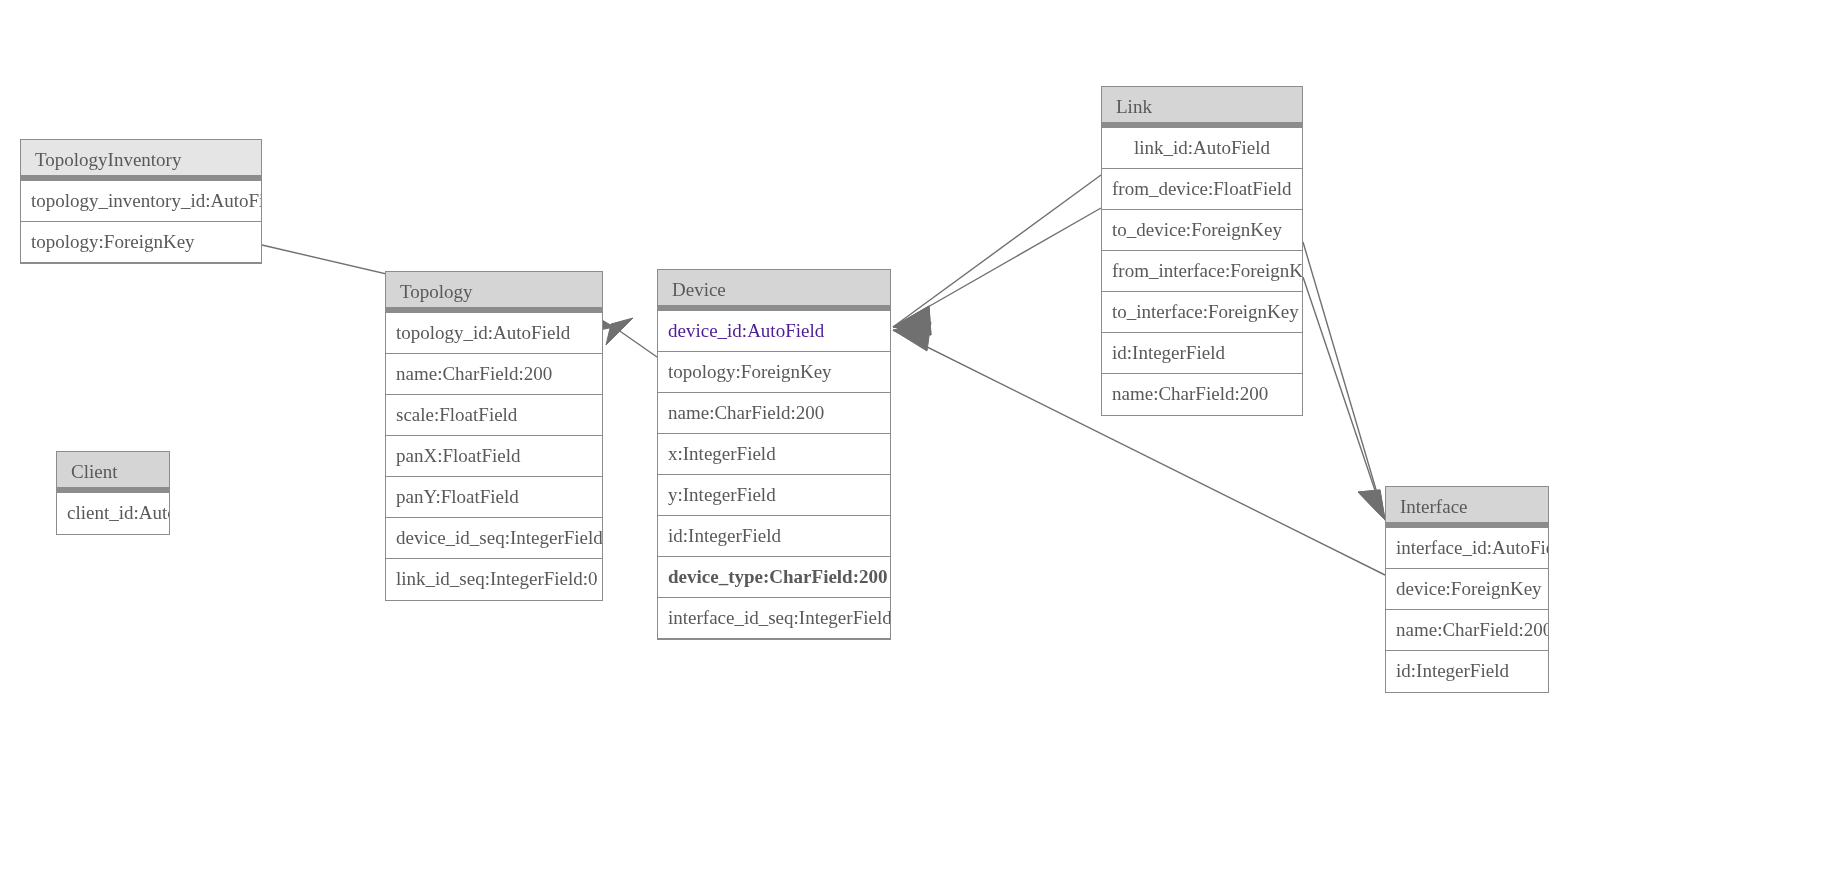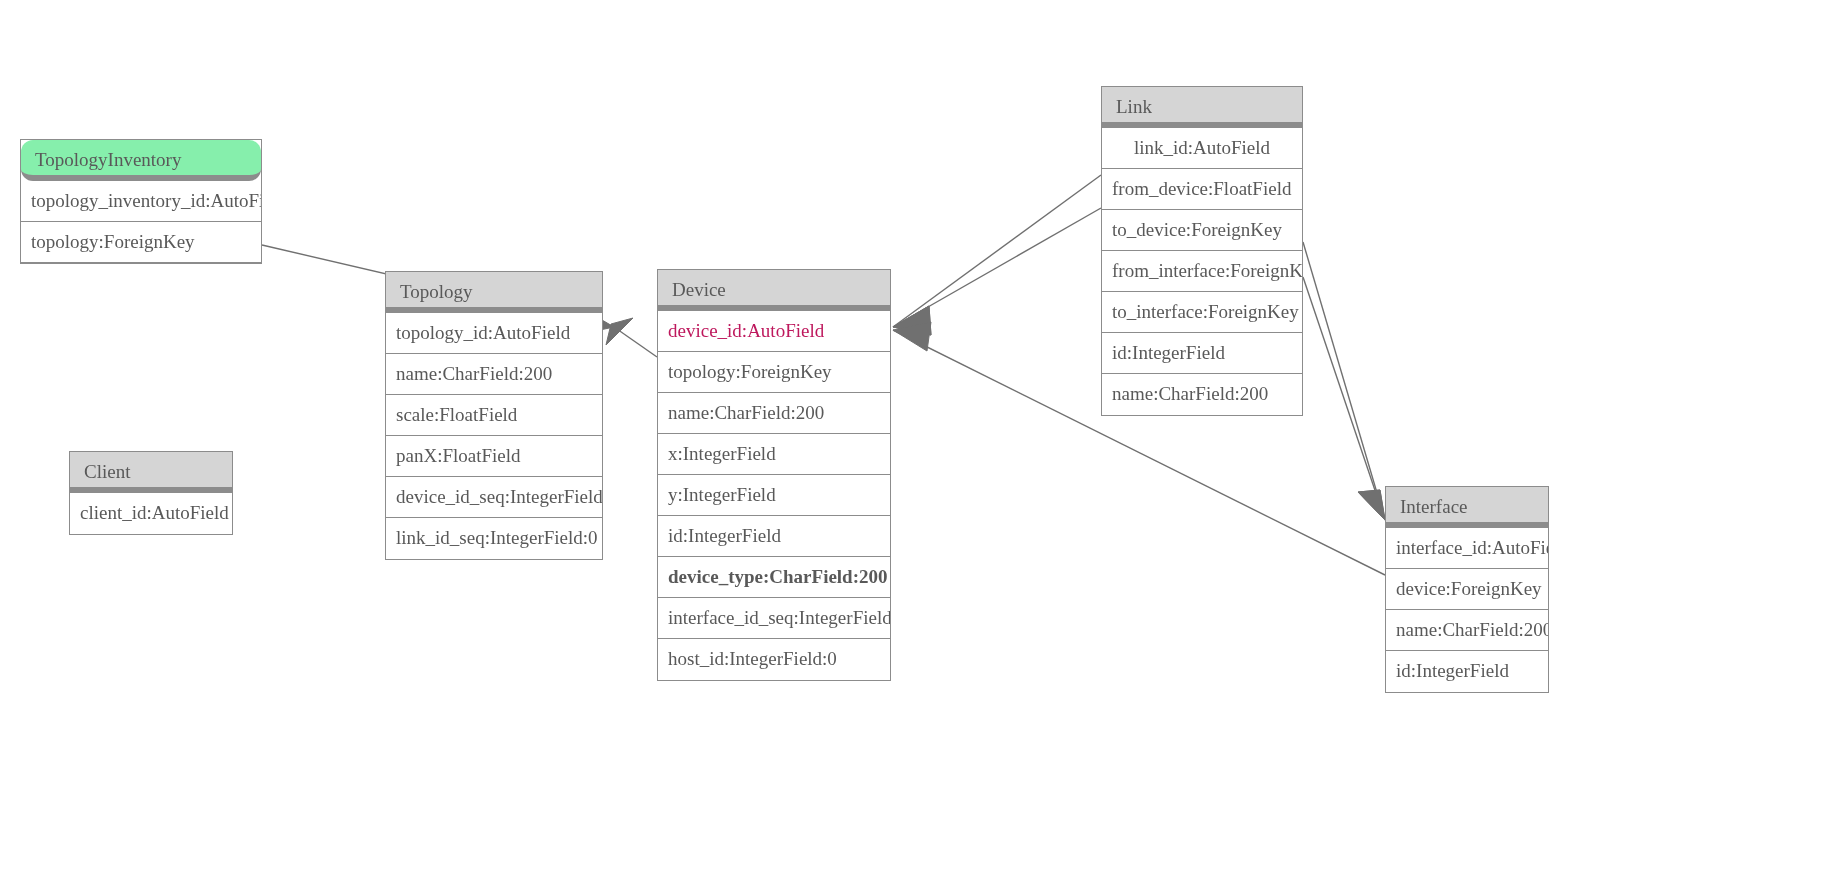--- a/index.html
+++ b/index.html
@@ -89,48 +89,48 @@
         <path d="M 1385,520 L 1358,492 L 1380,490 Z" fill="#707070" stroke="#707070" stroke-width="1"></path>
       </g>
       <g>
         <path d="M 1303,277 L 1385,520" stroke="#707070" stroke-width="1.4" fill="none"></path>
         <path d="M 1385,520 L 1358,492 L 1380,490 Z" fill="#707070" stroke="#707070" stroke-width="1"></path>
       </g>
     </svg>
 
   <div id="entity-layer">
       <div class="entity" style="left: 20px; top: 139px; width: 242px; border-color: rgb(140, 140, 140);">
-        <div class="entity-header" style="background: #86efac; color: rgb(89, 89, 89); border-bottom-color: rgb(140, 140, 140); border-radius: 12px;">TopologyInventory</div>
+        <div class="entity-header" style="background: #e5e5e5; color: rgb(89, 89, 89); border-bottom-color: rgb(140, 140, 140);">TopologyInventory</div>
         <div class="entity-field" style="color: rgb(89, 89, 89); border-bottom-color: rgb(140, 140, 140);">topology_inventory_id:AutoField</div>
         <div class="entity-field" style="color: rgb(89, 89, 89); border-bottom-color: rgb(140, 140, 140);">topology:ForeignKey</div>
       </div>
-      <div class="entity" style="left: 69px; top: 451px; width: 164px; border-color: rgb(140, 140, 140);">
+      <div class="entity" style="left: 56px; top: 451px; width: 114px; border-color: rgb(140, 140, 140);">
         <div class="entity-header" style="background: rgb(213, 213, 213); color: rgb(89, 89, 89); border-bottom-color: rgb(140, 140, 140);">Client</div>
         <div class="entity-field last" style="color: rgb(89, 89, 89); border-bottom-color: rgb(140, 140, 140);">client_id:AutoField</div>
       </div>
       <div class="entity" style="left: 385px; top: 271px; width: 218px; border-color: rgb(140, 140, 140);">
         <div class="entity-header" style="background: rgb(213, 213, 213); color: rgb(89, 89, 89); border-bottom-color: rgb(140, 140, 140);">Topology</div>
         <div class="entity-field" style="color: rgb(89, 89, 89); border-bottom-color: rgb(140, 140, 140);">topology_id:AutoField</div>
         <div class="entity-field" style="color: rgb(89, 89, 89); border-bottom-color: rgb(140, 140, 140);">name:CharField:200</div>
         <div class="entity-field" style="color: rgb(89, 89, 89); border-bottom-color: rgb(140, 140, 140);">scale:FloatField</div>
         <div class="entity-field" style="color: rgb(89, 89, 89); border-bottom-color: rgb(140, 140, 140);">panX:FloatField</div>
+        <div class="entity-field" style="color: rgb(89, 89, 89); border-bottom-color: rgb(140, 140, 140);">panY:FloatField</div>
         <div class="entity-field" style="color: rgb(89, 89, 89); border-bottom-color: rgb(140, 140, 140);">device_id_seq:IntegerField:0</div>
         <div class="entity-field last" style="color: rgb(89, 89, 89); border-bottom-color: rgb(140, 140, 140);">link_id_seq:IntegerField:0</div>
       </div>
       <div class="entity" style="left: 657px; top: 269px; width: 234px; border-color: rgb(140, 140, 140);">
         <div class="entity-header" style="background: rgb(213, 213, 213); color: rgb(89, 89, 89); border-bottom-color: rgb(140, 140, 140);">Device</div>
-        <div class="entity-field" style="color: #be185d; border-bottom-color: rgb(140, 140, 140);">device_id:AutoField</div>
+        <div class="entity-field" style="color: #4c1d95; border-bottom-color: rgb(140, 140, 140);">device_id:AutoField</div>
         <div class="entity-field" style="color: rgb(89, 89, 89); border-bottom-color: rgb(140, 140, 140);">topology:ForeignKey</div>
         <div class="entity-field" style="color: rgb(89, 89, 89); border-bottom-color: rgb(140, 140, 140);">name:CharField:200</div>
         <div class="entity-field" style="color: rgb(89, 89, 89); border-bottom-color: rgb(140, 140, 140);">x:IntegerField</div>
         <div class="entity-field" style="color: rgb(89, 89, 89); border-bottom-color: rgb(140, 140, 140);">y:IntegerField</div>
         <div class="entity-field" style="color: rgb(89, 89, 89); border-bottom-color: rgb(140, 140, 140);">id:IntegerField</div>
         <div class="entity-field" style="color: rgb(89, 89, 89); border-bottom-color: rgb(140, 140, 140); font-weight: bold;">device_type:CharField:200</div>
         <div class="entity-field" style="color: rgb(89, 89, 89); border-bottom-color: rgb(140, 140, 140);">interface_id_seq:IntegerField:0</div>
-        <div class="entity-field last" style="color: rgb(89, 89, 89); border-bottom-color: rgb(140, 140, 140);">host_id:IntegerField:0</div>
       </div>
       <div class="entity" style="left: 1101px; top: 86px; width: 202px; border-color: rgb(140, 140, 140);">
         <div class="entity-header" style="background: rgb(213, 213, 213); color: rgb(89, 89, 89); border-bottom-color: rgb(140, 140, 140);">Link</div>
         <div class="entity-field" style="color: rgb(89, 89, 89); border-bottom-color: rgb(140, 140, 140); text-align: center;">link_id:AutoField</div>
         <div class="entity-field" style="color: rgb(89, 89, 89); border-bottom-color: rgb(140, 140, 140);">from_device:FloatField</div>
         <div class="entity-field" style="color: rgb(89, 89, 89); border-bottom-color: rgb(140, 140, 140);">to_device:ForeignKey</div>
         <div class="entity-field" style="color: rgb(89, 89, 89); border-bottom-color: rgb(140, 140, 140);">from_interface:ForeignKey</div>
         <div class="entity-field" style="color: rgb(89, 89, 89); border-bottom-color: rgb(140, 140, 140);">to_interface:ForeignKey</div>
         <div class="entity-field" style="color: rgb(89, 89, 89); border-bottom-color: rgb(140, 140, 140);">id:IntegerField</div>
         <div class="entity-field last" style="color: rgb(89, 89, 89); border-bottom-color: rgb(140, 140, 140);">name:CharField:200</div>

